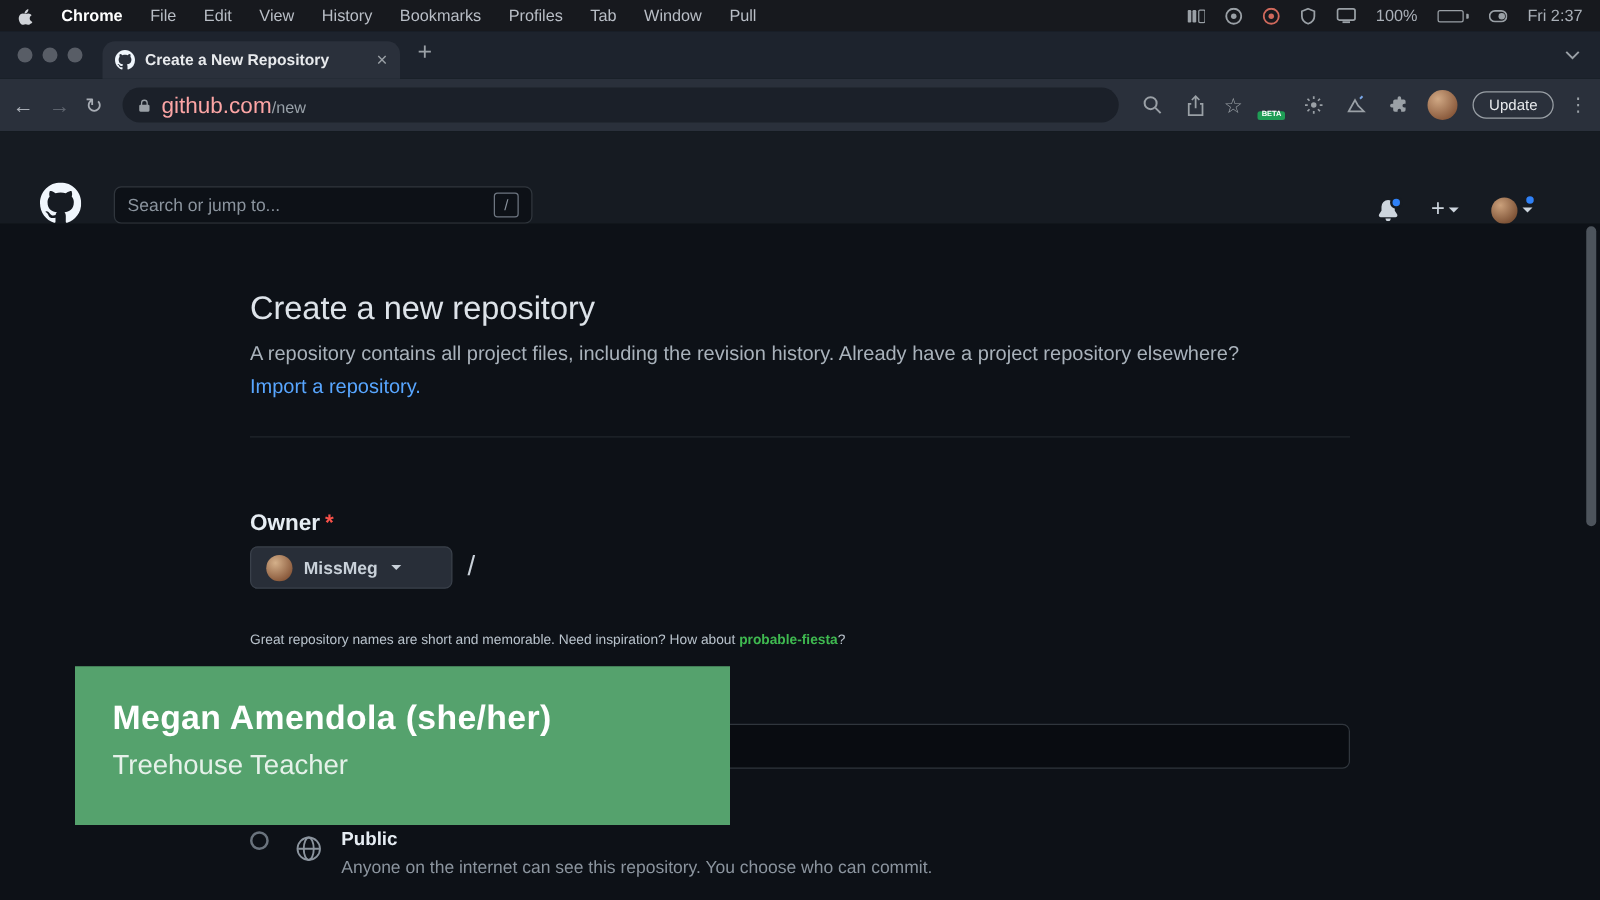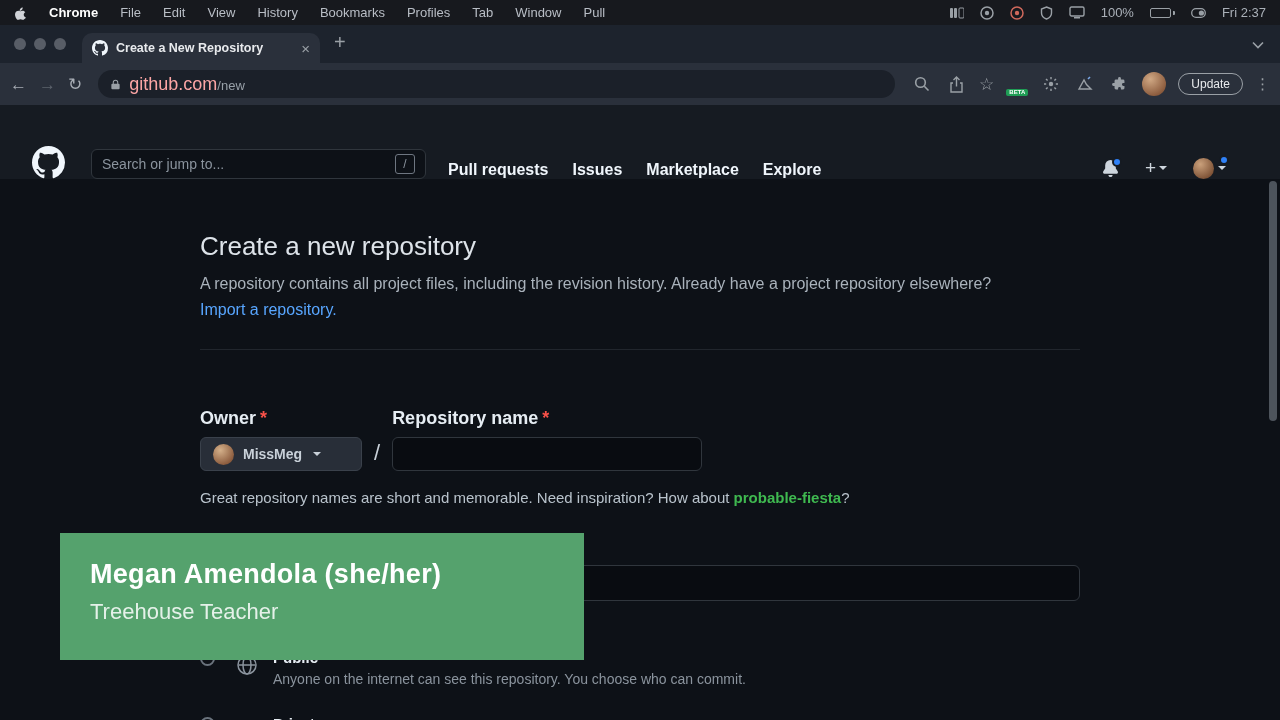--- a/index.html
+++ b/index.html
@@ -85,21 +85,21 @@
   .req { color:#f85149; margin-left:4px; font-weight:bold; }
   .owner-btn { margin-top:8px; min-width:162px; height:34px; background:#282e38; border:1px solid #3a414b;
                border-radius:6px; display:flex; align-items:center; gap:9px; padding:0 12px;
                color:#c9d1d9; font-size:14px; font-weight:bold; font-family:"Liberation Sans",sans-serif; }
   .owner-avatar { width:21px; height:21px; border-radius:50%;
                   background:radial-gradient(circle at 35% 30%, #d4b08a, #8a5a3c 75%); }
   .owner-btn .caret { color:#c9d1d9; margin-left:2px; }
   .sep-slash { font-size:22px; color:#c9d1d9; align-self:flex-end; padding:0 12px 5px; }
   .repo-input { margin-top:8px; width:310px; height:34px; background:#090c11; border:1px solid #30363d;
                 border-radius:6px; color:#c9d1d9; padding:0 10px; font-size:14px; outline:none; }
-  .hint { margin-top:16px; color:#b9c3cc; font-size:15px; line-height:22px; }
+  .hint { margin-top:30px; color:#b9c3cc; font-size:11px; line-height:22px; }
   .hint .sugg { color:#3fb950; font-weight:bold; }
   .desc-input { margin-top:56px; width:880px; height:36px; background:#090c11; border:1px solid #30363d;
                 border-radius:6px; color:#c9d1d9; padding:0 10px; font-size:14px; outline:none; }
   .vis-row { display:flex; align-items:flex-start; }
   .vis-row.first { margin-top:48px; }
   .vis-row.second { margin-top:26px; }
   .radio { width:15px; height:15px; border:2px solid #6a737d; border-radius:50%; flex:0 0 auto; margin-top:2px; }
   .vis-icon { margin:4px 14px 0 20px; display:inline-flex; }
   .vis-label { color:#e6edf3; font-size:15px; font-weight:bold; line-height:18px; }
   .vis-desc { color:#8b949e; font-size:14px; line-height:19px; margin-top:3px; }
@@ -263,26 +263,20 @@
   <div class="gh-header">
     <span class="gh-logo">
       <svg width="33" height="33" viewBox="0 0 16 16">
           <path fill="#f0f6fc" d="M8 0C3.58 0 0 3.58 0 8c0 3.54 2.29 6.53 5.47 7.59.4.07.55-.17.55-.38 0-.19-.01-.82-.01-1.49-2.01.37-2.53-.49-2.69-.94-.09-.23-.48-.94-.82-1.13-.28-.15-.68-.52-.01-.53.63-.01 1.08.58 1.23.82.72 1.21 1.87.87 2.33.66.07-.52.28-.87.51-1.07-1.78-.2-3.64-.89-3.64-3.95 0-.87.31-1.59.82-2.15-.08-.2-.36-1.02.08-2.12 0 0 .67-.21 2.2.82.64-.18 1.32-.27 2-.27s1.36.09 2 .27c1.53-1.04 2.2-.82 2.2-.82.44 1.1.16 1.92.08 2.12.51.56.82 1.27.82 2.15 0 3.07-1.87 3.75-3.65 3.95.29.25.54.73.54 1.48 0 1.07-.01 1.93-.01 2.2 0 .21.15.46.55.38A8.01 8.01 0 0 0 16 8c0-4.42-3.58-8-8-8z"></path>
         </svg>
     </span>
     <div class="gh-search">
       <input placeholder="Search or jump to..." style="">
       <span class="slash-key">/</span>
     </div>
-    <nav class="gh-nav">
-      <a href="#">Pull requests</a>
-      <a href="#">Issues</a>
-      <a href="#">Marketplace</a>
-      <a href="#">Explore</a>
-    </nav>
     <div class="gh-right">
       <span class="icon-wrap">
         <svg width="17" height="17" viewBox="0 0 16 16">
             <path fill="#cdd5dd" d="M8 16a2 2 0 0 0 1.985-1.75c.017-.137-.097-.25-.235-.25h-3.5c-.138 0-.252.113-.235.25A2 2 0 0 0 8 16zM3 5a5 5 0 0 1 10 0v2.947c0 .05.015.098.042.139l1.703 2.555A1.519 1.519 0 0 1 13.482 13H2.518a1.516 1.516 0 0 1-1.263-2.36l1.703-2.554A.255.255 0 0 0 3 7.947V5z"></path>
           </svg>
         <span class="notif-dot"></span>
       </span>
       <span class="gh-plus">+<span class="caret"></span></span>
       <span class="icon-wrap" style="gap:4px;">
         <span class="gh-avatar"></span>
@@ -301,24 +295,20 @@
       <div class="form-row">
         <div>
           <div class="fld-label"><span>Owner</span><span class="req">*</span></div>
           <button class="owner-btn">
             <span class="owner-avatar"></span>
             <span>MissMeg</span>
             <span class="caret"></span>
           </button>
         </div>
         <div class="sep-slash">/</div>
-        <div>
-          <div class="fld-label"><span>Repository name</span><span class="req">*</span></div>
-          <input class="repo-input" style="">
-        </div>
       </div>
 
       <p class="hint"><span>Great repository names are short and memorable. Need inspiration? How about </span><span class="sugg">probable-fiesta</span><span>?</span></p>
 
       <input class="desc-input" style="">
 
       <div class="vis-row first">
         <span class="radio"></span>
         <span class="vis-icon">
           <svg width="24" height="24" viewBox="0 0 24 24" fill="none" stroke="#8b949e" stroke-width="1.5">

